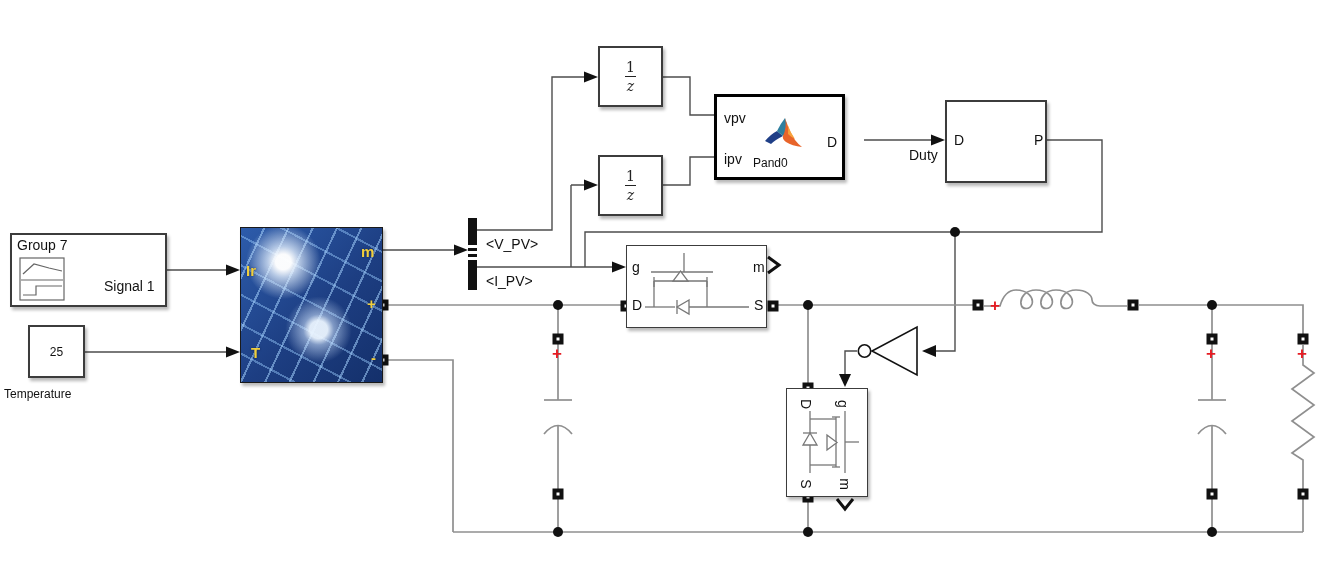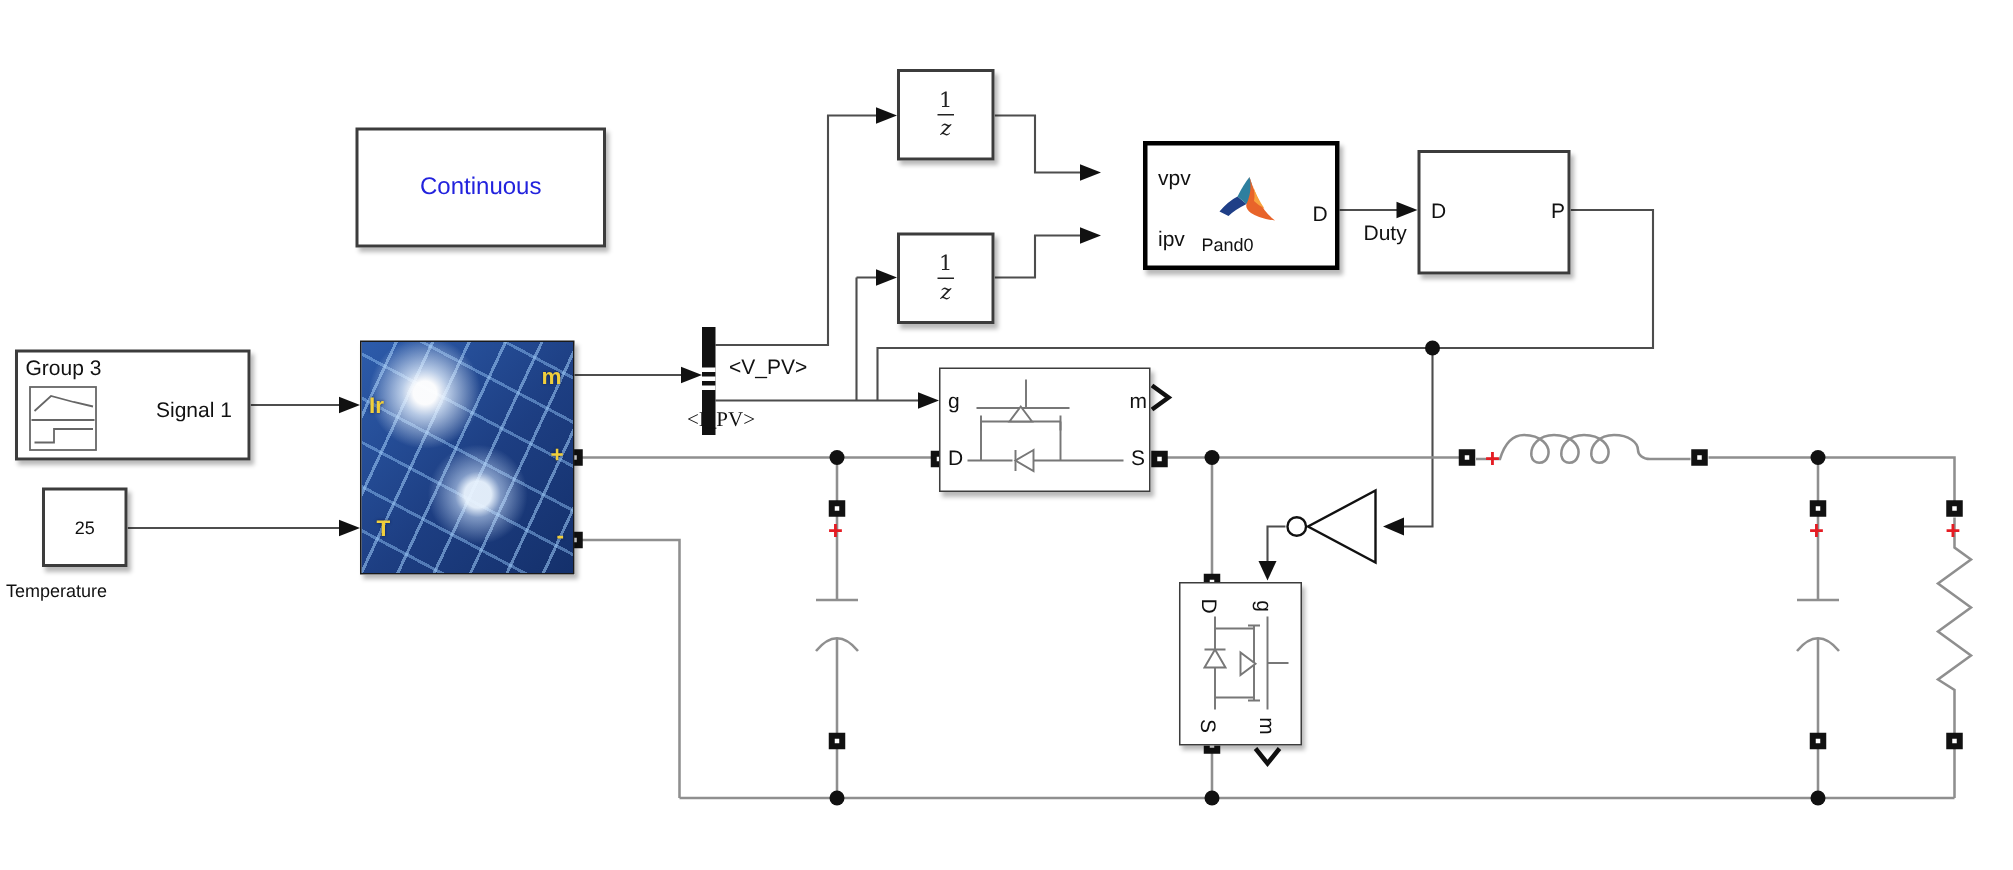--- a/index.html
+++ b/index.html
@@ -161,33 +161,30 @@
     </g>
 
     <g fill="#e51c23" font-family="Liberation Sans, sans-serif" font-size="17" font-weight="bold" text-anchor="middle">
       <text x="995" y="311">+</text>
       <text x="557" y="359">+</text>
       <text x="1211" y="359">+</text>
       <text x="1302" y="359">+</text>
     </g>
   </svg>
 
-  <div class="block center" style="left:237px;top:85px;width:167px;height:80px;">
-    <span class="blue">Continuous</span>
-  </div>
 
   <div class="block" style="left:10px;top:233px;width:157px;height:74px;">
-    <span class="lbl" style="left:5px;top:3px;">Group 3</span>
+    <span class="lbl" style="left:5px;top:3px;">Group 7</span>
     <svg style="position:absolute;left:7px;top:22px;" width="46" height="44" viewBox="0 0 46 44">
       <rect x="1" y="1" width="44" height="42" fill="none" stroke="#666" stroke-width="1.2"></rect>
       <polyline points="4,17 15,7 30,11 43,14" fill="none" stroke="#666" stroke-width="1.2"></polyline>
       <line x1="2" y1="23" x2="44" y2="23" stroke="#666" stroke-width="1.2"></line>
       <polyline points="4,38 17,38 17,29 43,29" fill="none" stroke="#666" stroke-width="1.2"></polyline>
     </svg>
-    <span class="lbl" style="left:92px;top:31px;">Signal 1</span>
+    <span class="lbl" style="left:92px;top:44px;">Signal 1</span>
   </div>
 
   <div class="block center" style="left:28px;top:325px;width:57px;height:53px;">
     <span class="lbl15" style="color:#111;">25</span>
   </div>
   <span class="lbl lbl15" style="left:4px;top:388px;">Temperature</span>
 
   <div id="pv" class="block thin" style="left:240px;top:227px;width:143px;height:156px;">
     <span class="pvlbl" style="left:5px;top:35px;">Ir</span>
     <span class="pvlbl" style="left:10px;top:117px;">T</span>
@@ -195,39 +192,39 @@
     <span class="pvlbl" style="left:126px;top:68px;">+</span>
     <span class="pvlbl" style="left:130px;top:122px;">-</span>
   </div>
 
   <div id="bus">
     <span class="dash" style="top:27px;"></span>
     <span class="dash" style="top:33px;"></span>
     <span class="dash" style="top:39px;"></span>
   </div>
   <span class="lbl" style="left:486px;top:237px;">&lt;V_PV&gt;</span>
-  <span class="lbl" style="left:458px;top:274px;font-family:Liberation Serif, serif;">&lt;I_PV&gt;</span>
+  <span class="lbl" style="left:486px;top:274px;">&lt;I_PV&gt;</span>
 
   <div class="block center" style="left:598px;top:46px;width:65px;height:61px;">
     <span class="frac">
       <span>1</span>
       <span class="bar"></span>
       <span class="den">z</span>
     </span>
   </div>
 
   <div class="block center" style="left:598px;top:155px;width:65px;height:61px;">
     <span class="frac">
       <span>1</span>
       <span class="bar"></span>
       <span class="den">z</span>
     </span>
   </div>
 
-  <div class="block thick" style="left:762px;top:94px;width:131px;height:86px;">
+  <div class="block thick" style="left:714px;top:94px;width:131px;height:86px;">
     <span class="lbl" style="left:7px;top:14px;">vpv</span>
     <span class="lbl" style="left:7px;top:55px;">ipv</span>
     <span class="lbl" style="left:110px;top:38px;">D</span>
     <span class="lbl lbl15" style="left:36px;top:60px;">Pand0</span>
     <svg style="position:absolute;left:46px;top:18px;" width="40" height="40" viewBox="0 0 40 40">
       <path d="M2,26 Q8,19 14,16 L20,21 Q12,25 8,29 Z" fill="#1f3f87"></path>
       <path d="M14,16 Q18,8 22,3 L26,16 L20,21 Z" fill="#2e7f9f"></path>
       <path d="M22,3 Q26,16 32,25 Q35,29 39,32 Q29,31 23,27 Q19,24 20,21 Q24,12 22,3 Z" fill="#e8642a"></path>
       <path d="M24,8 Q27,17 32,24 Q28,22 25,19 Q26,13 24,8 Z" fill="#f7a23d"></path>
     </svg>

